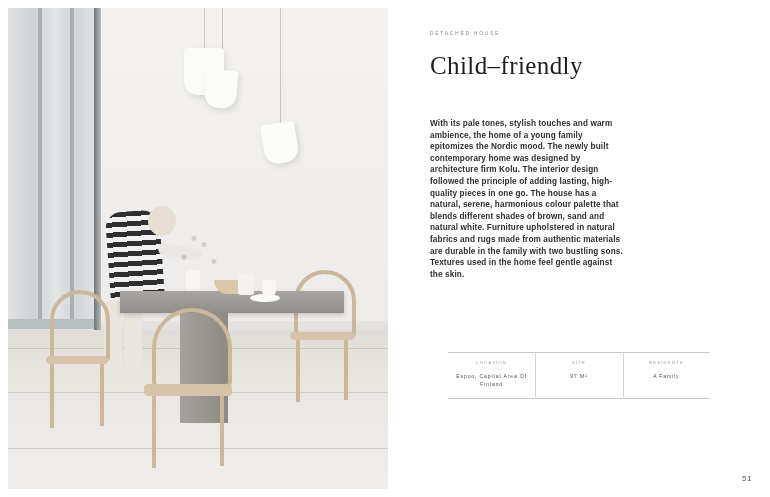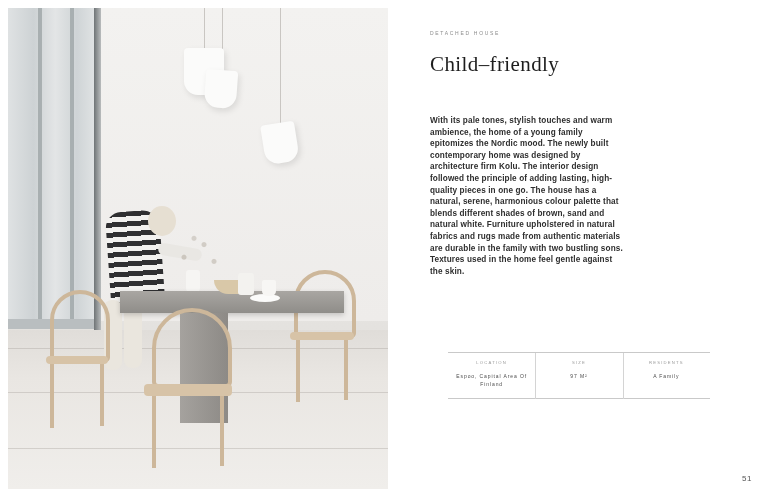--- a/index.html
+++ b/index.html
@@ -244,21 +244,21 @@
   }
   .eyebrow {
     font-size: 5px;
     letter-spacing: 1.7px;
     color: #8d8d8d;
     text-transform: uppercase;
     margin-bottom: 12px;
   }
   .title {
     font-family: "Liberation Serif", serif;
-    font-size: 21px;
+    font-size: 25px;
     font-weight: 400;
     color: #1d1d1d;
     letter-spacing: .4px;
     margin: 16px 0 38px 0;
   }
   .body-copy {
     font-size: 8.2px;
     line-height: 11.6px;
     color: #2e2e2e;
     font-weight: 700;

